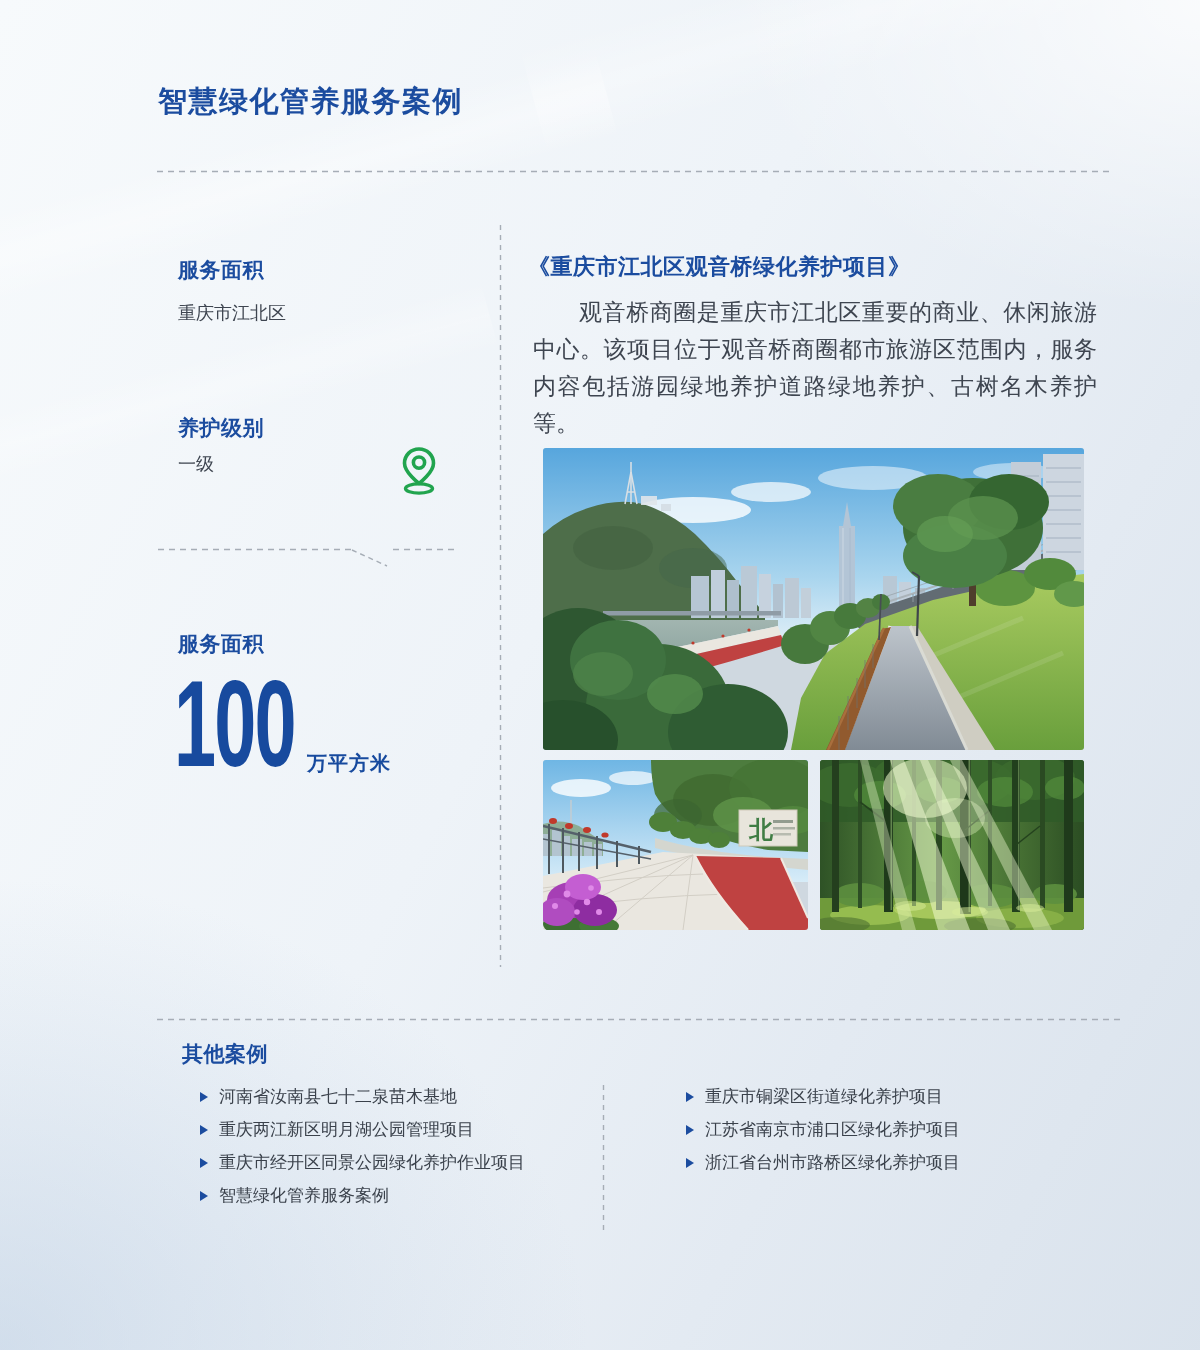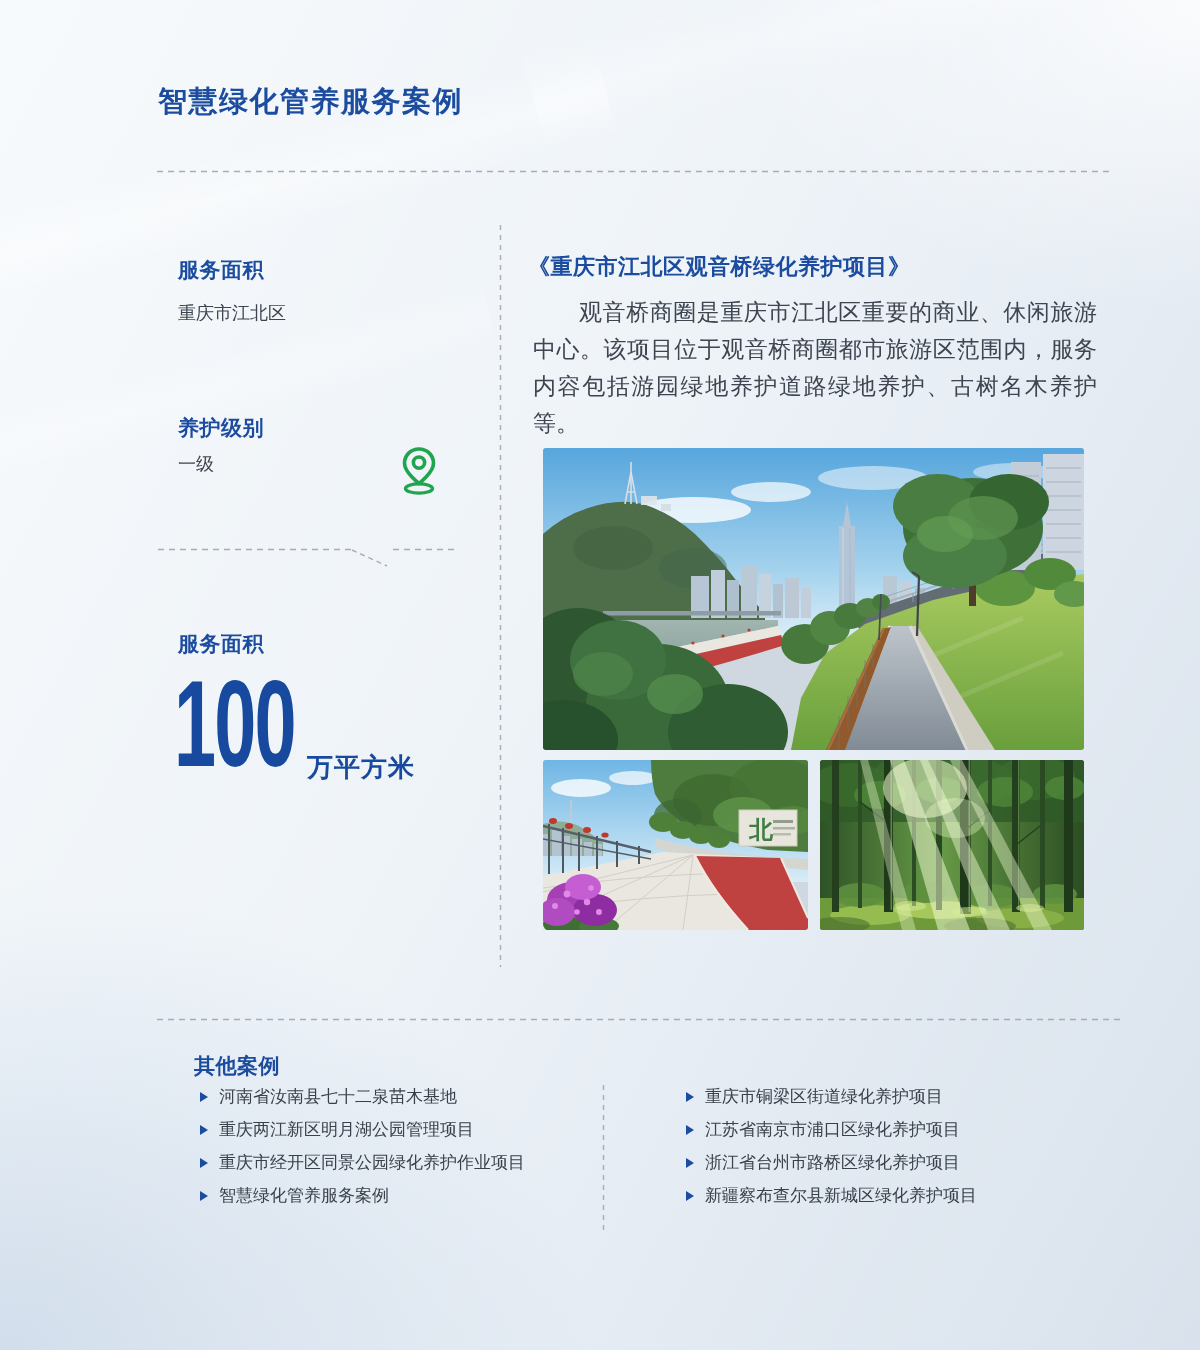--- a/index.html
+++ b/index.html
@@ -32,34 +32,34 @@
   .lbl-level  { left:178px; top:414px; }
   .val-level  { left:178px; top:452px; }
   .lbl-area   { left:178px; top:630px; }
 
   .pin-wrap { position:absolute; left:392px; top:440px; width:54px; height:58px; }
 
   .big-num { position:absolute; left:174px; top:670px; margin:0;
     font-size:122px; font-weight:bold; color:#174a9e; line-height:.9;
     transform:scaleX(.62); transform-origin:left top; letter-spacing:-3px; }
   .big-unit { position:absolute; left:307px; top:750px; margin:0;
-    font-size:26px; font-weight:bold; color:#174a9e; letter-spacing:1px;text-align:center; }
+    font-size:20px; font-weight:bold; color:#174a9e; letter-spacing:1px;text-align:center; }
 
   .project-title { position:absolute; left:528px; top:252px; margin:0;
     font-size:22px; font-weight:bold; color:#1b4c9f; letter-spacing:.5px; }
   .project-desc { position:absolute; left:533px; top:294px; width:564px; margin:0;
     font-size:23px; line-height:37px; color:#3e4550; text-align:justify; text-indent:2em; }
 
   figure.photo { position:absolute; margin:0; border-radius:3px; overflow:hidden; background:#cfd8e0; }
   .photo-main      { left:543px; top:448px; width:541px; height:302px; }
   .photo-promenade { left:543px; top:760px; width:265px; height:170px; }
   .photo-forest    { left:820px; top:760px; width:264px; height:170px; }
   figure.photo svg { display:block; width:100%; height:100%; }
 
-  .other-title { position:absolute; left:178px; top:1036px; margin:16px;
+  .other-title { position:absolute; left:178px; top:1036px; margin:4px;
     font-size:21px; font-weight:bold; color:#1b4c9f; letter-spacing:.5px; }
   ul.cases { position:absolute; margin:0; padding:0; list-style:none; }
   .cases-left  { left:200px; top:1080px; }
   .cases-right { left:686px; top:1080px; }
   ul.cases li { height:33px; display:flex; align-items:center; }
   .tri { width:0; height:0; border-left:8px solid #1b4c9f;
     border-top:5px solid transparent; border-bottom:5px solid transparent;
     margin-right:11px; flex:none; }
   .case-text { font-size:17px; color:#3a414b; white-space:nowrap; }
 </style>
@@ -449,18 +449,14 @@
         <span class="case-text">重庆市铜梁区街道绿化养护项目</span>
       </li>
     <li>
         <span class="tri"></span>
         <span class="case-text">江苏省南京市浦口区绿化养护项目</span>
       </li>
     <li>
         <span class="tri"></span>
         <span class="case-text">浙江省台州市路桥区绿化养护项目</span>
       </li>
-    <li>
-        <span class="tri"></span>
-        <span class="case-text">新疆察布查尔县新城区绿化养护项目</span>
-      </li>
   </ul>
 </div>
 
 </body></html>

